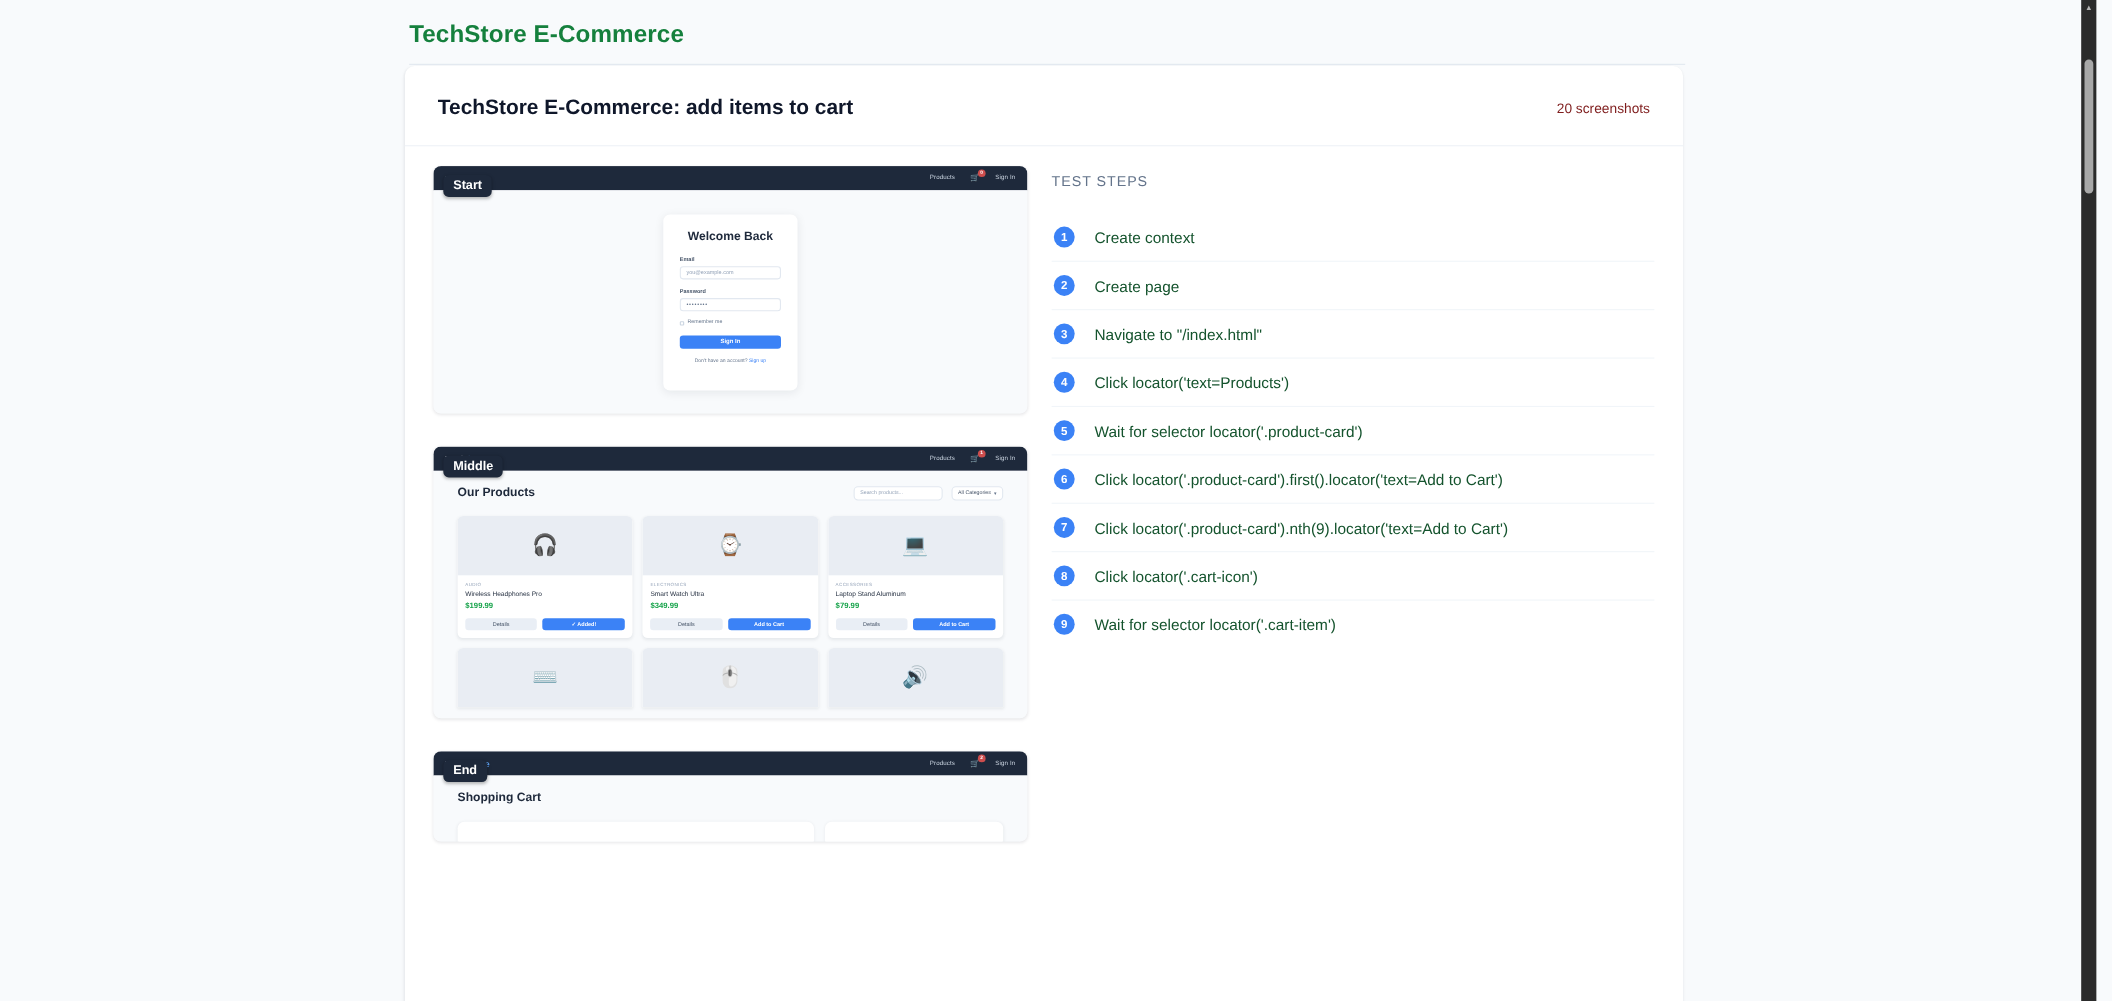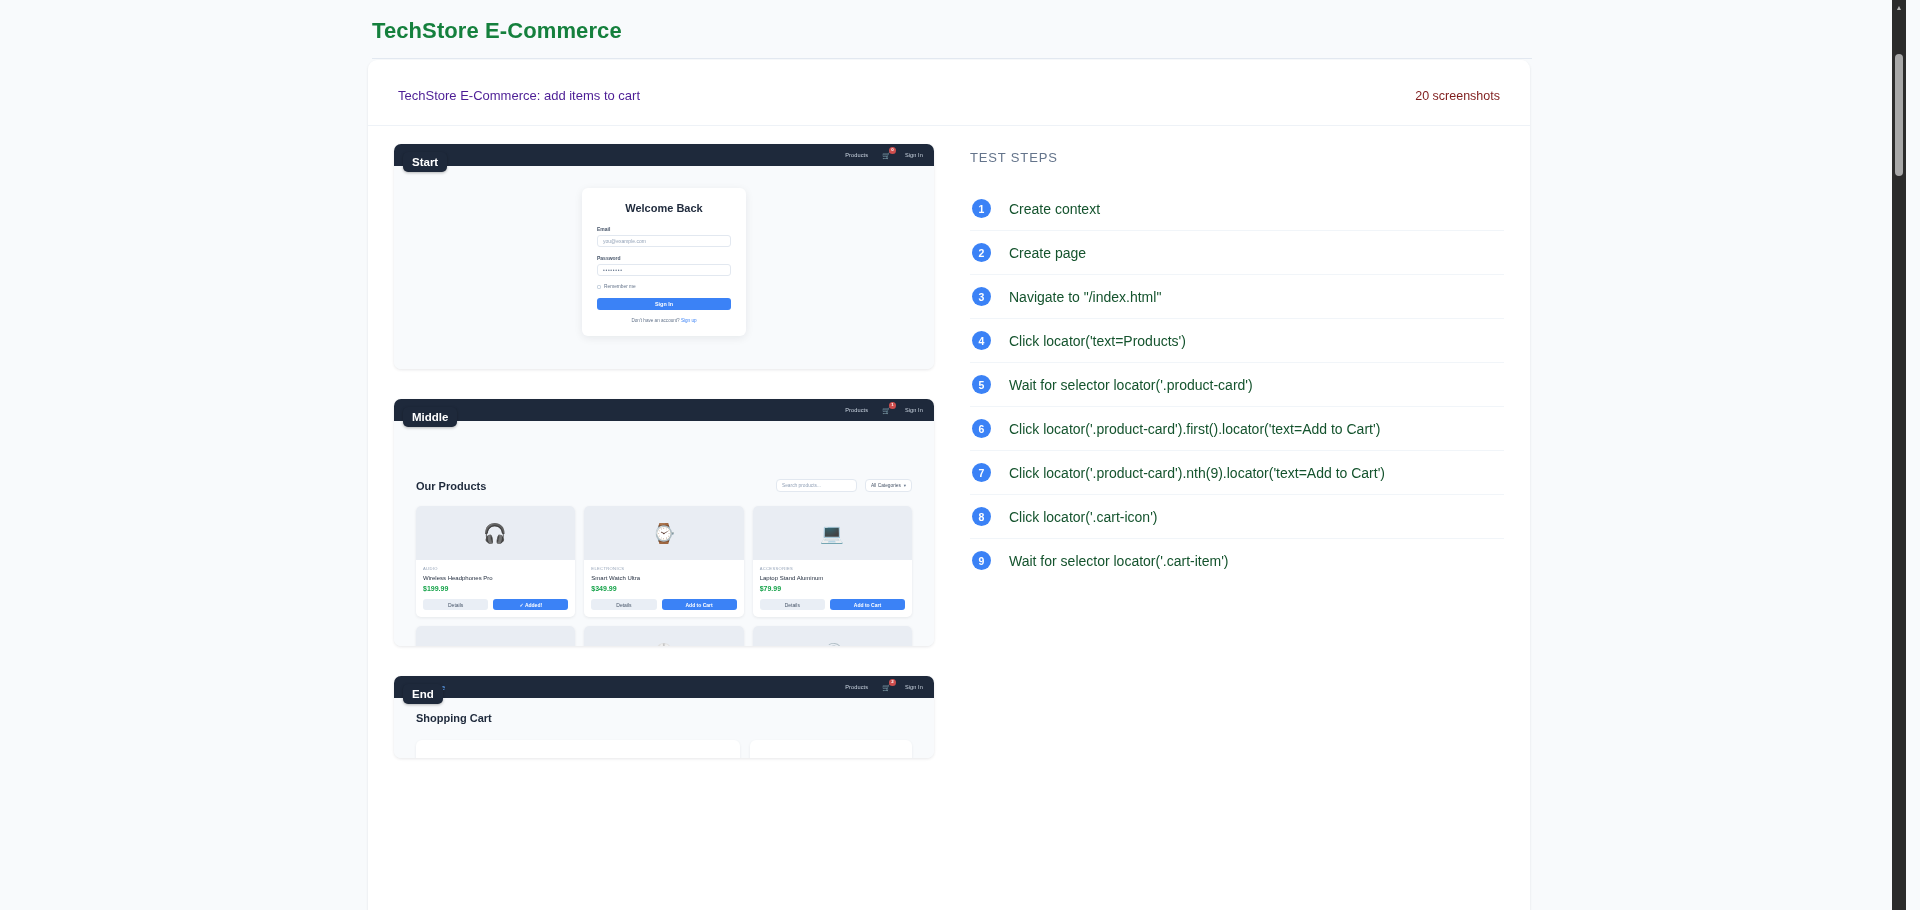--- a/index.html
+++ b/index.html
@@ -44,32 +44,32 @@
     box-shadow: 0 1px 3px rgba(15,23,42,.07), 0 1px 2px rgba(15,23,42,.04);
   }
   .card-head {
     display: flex;
     align-items: center;
     justify-content: space-between;
     padding: 28px 30px 22px 30px;
     border-bottom: 1px solid #eef2f7;
   }
   .card-title {
-    font-size: 13px;
-    font-weight: normal;
-    color: #4c1d95;
+    font-size: 19px;
+    font-weight: bold;
+    color: #0f172a;
   }
   .shot-count {
     font-size: 12.5px;
     color: #7f1d1d;
   }
 
   .card-body {
     display: flex;
-    gap: 36px;
+    gap: 22px;
     padding: 18px 26px 0 26px;
   }
 
   
   .shots {
     width: 540px;
     flex: 0 0 540px;
   }
   .shot {
     position: relative;
@@ -140,25 +140,25 @@
   
   .shot-start .mini-body {
     height: 203px;
     background: #f8fafc;
     display: flex;
     align-items: flex-start;
     justify-content: center;
     padding-top: 22px;
   }
   .login-card {
-    width: 164px;
+    width: 122px;
     background: #fff;
     border-radius: 6px;
     box-shadow: 0 2px 9px rgba(15,23,42,.08);
-    padding: 14px 15px 13px 15px;
+    padding: 14px 15px 25px 15px;
   }
   .login-title {
     text-align: center;
     font-size: 11px;
     font-weight: bold;
     color: #1e293b;
     margin-bottom: 12px;
   }
   .login-lbl {
     font-size: 5px;
@@ -212,24 +212,23 @@
 
   
   .shot-mid .mini-body {
     height: 225px;
     background: #f8fafc;
     padding: 14px 22px 0 22px;
     overflow: hidden;
   }
   .prod-head {
     display: flex;
-    align-items: center;
+    align-items: flex-start;
     justify-content: space-between;
     margin-bottom: 14px;
-    margin-top: 44px;
   }
   .prod-h1 { font-size: 11px; font-weight: bold; color: #1e293b; }
   .prod-tools { display: flex; gap: 8px; align-items: center; }
   .search-box {
     width: 81px; height: 13px;
     background: #fff;
     border: 1px solid #e2e8f0;
     border-radius: 4px;
     font-size: 4.8px;
     color: #94a3b8;

